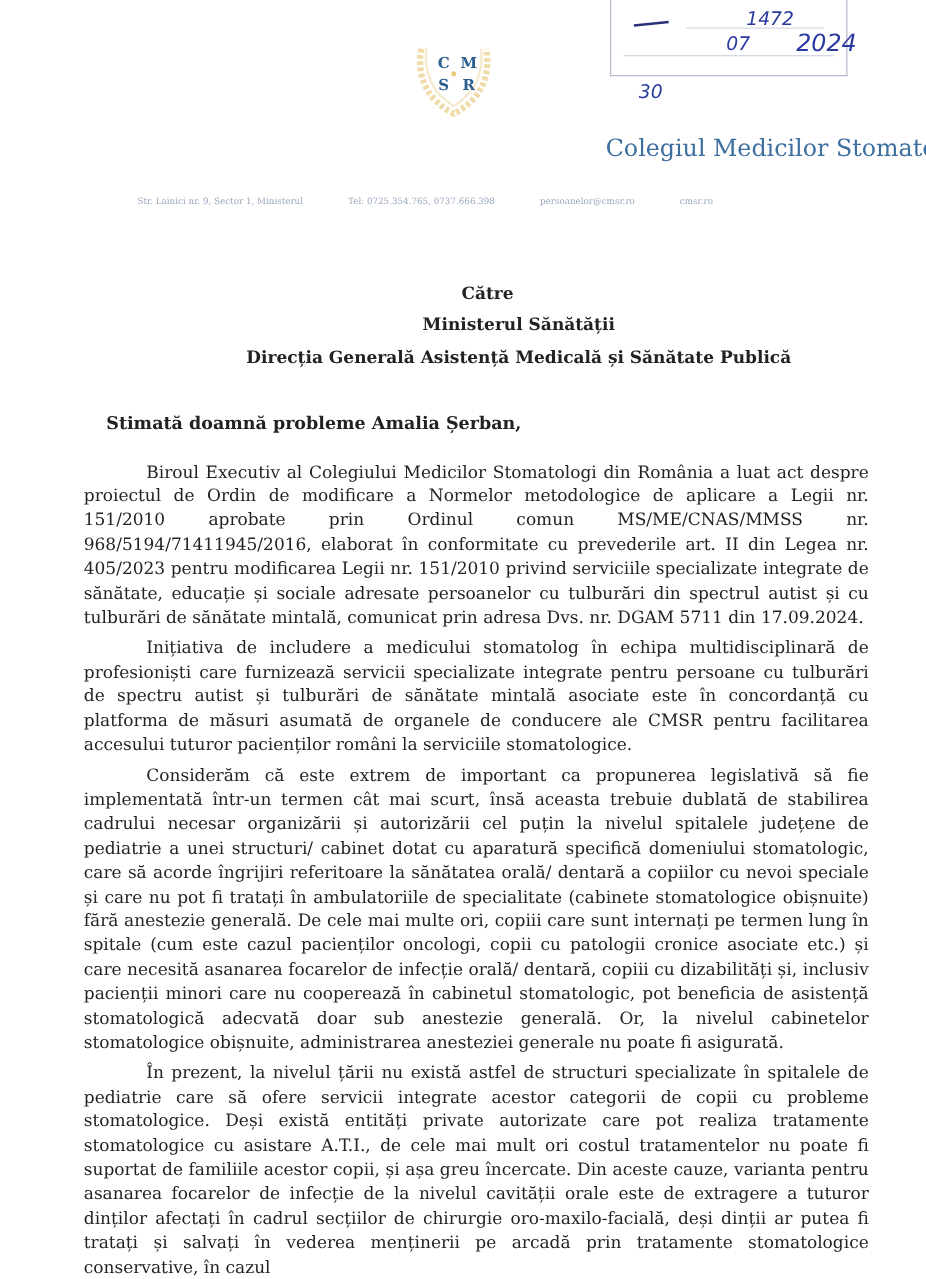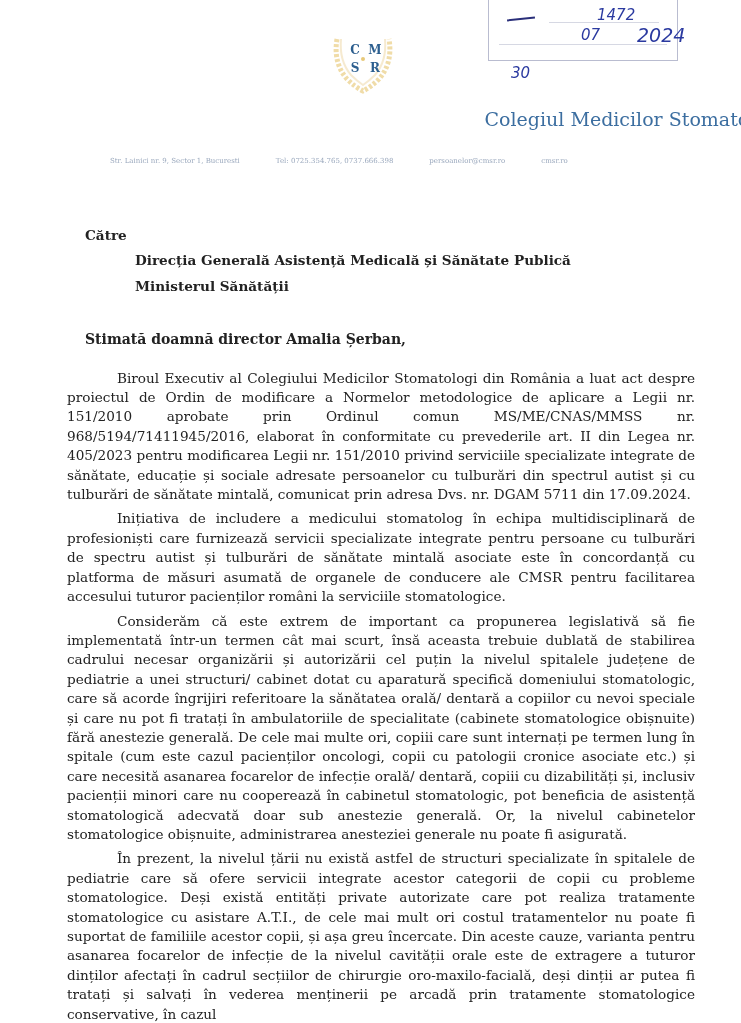--- a/index.html
+++ b/index.html
@@ -17,21 +17,21 @@
   .logo { position: absolute; left: 323px; top: 33px; width: 80px; height: 60px; }
   .logo svg { position: absolute; left: 0; top: 0; }
   .logo .letters { position: absolute; left: 22px; top: 10px; width: 40px;
                    font-family: "DejaVu Serif", serif; font-weight: bold; font-size: 12px; color: #2d5f8f;
                    display: grid; grid-template-columns: 1fr 1fr; row-gap: 4px; text-align: center; }
   .title { position: absolute; left: 0; width: 741px; top: 108px; text-align: right;
            font-family: "DejaVu Serif", serif; font-size: 19px; color: #3c6ea0; margin-left: 44px; }
   .contact { position: absolute; left: 110px; top: 157px; width: 560px; font-family: "DejaVu Serif", serif;
              font-size: 7px; color: #9aa8bd; display: flex; gap: 36px; white-space: nowrap; }
   .content { position: absolute; left: 85px; top: 226px; width: 610px; font-size: 13.6px; line-height: 19.4px; }
-  .bold { font-weight: bold; }
+  .bold { font-weight: bold; text-align: center; }
   .recipient { margin-left: 50px; }
   .salutation { margin-top: 34px; font-weight: bold; font-size: 14px; }
   .para { text-align: justify; text-indent: 50px; margin: 19px 0 0 -18px; width: 628px; }
   .para + .para { margin-top: 5px; }
   .recipients { margin-top: 6px; }
   .recipients div { margin-bottom: 6px; }
 </style>
 </head>
 <body>
 
@@ -55,30 +55,30 @@
     <span>C</span>
     <span>M</span>
     <span>S</span>
     <span>R</span>
   </div>
 </div>
 
 <div class="title">Colegiul Medicilor Stomatologi</div>
 
 <div class="contact">
-  <span>Str. Lainici nr. 9, Sector 1, Bucuresti</span>
+  <span>Str. Lainici nr. 9, Sector 1, Ministerul</span>
   <span>Tel: 0725.354.765, 0737.666.398</span>
   <span>persoanelor@cmsr.ro</span>
   <span>cmsr.ro</span>
 </div>
 
 <div class="content">
   <div class="bold">Către</div>
   <div class="recipients recipient bold">
+    <div>Ministerul Sănătății</div>
     <div>Direcția Generală Asistență Medicală și Sănătate Publică</div>
-    <div>Ministerul Sănătății</div>
   </div>
-  <div class="salutation">Stimată doamnă director Amalia Șerban,</div>
+  <div class="salutation">Stimată doamnă probleme Amalia Șerban,</div>
   <p class="para">Biroul Executiv al Colegiului Medicilor Stomatologi din România a luat act despre proiectul de Ordin de modificare a Normelor metodologice de aplicare a Legii nr. 151/2010 aprobate prin Ordinul comun MS/ME/CNAS/MMSS nr. 968/5194/71411945/2016, elaborat în conformitate cu prevederile art. II din Legea nr. 405/2023 pentru modificarea Legii nr. 151/2010 privind serviciile specializate integrate de sănătate, educație și sociale adresate persoanelor cu tulburări din spectrul autist și cu tulburări de sănătate mintală, comunicat prin adresa Dvs. nr. DGAM 5711 din 17.09.2024.</p>
   <p class="para">Inițiativa de includere a medicului stomatolog în echipa multidisciplinară de profesioniști care furnizează servicii specializate integrate pentru persoane cu tulburări de spectru autist și tulburări de sănătate mintală asociate este în concordanță cu platforma de măsuri asumată de organele de conducere ale CMSR pentru facilitarea accesului tuturor pacienților români la serviciile stomatologice.</p>
   <p class="para">Considerăm că este extrem de important ca propunerea legislativă să fie implementată într-un termen cât mai scurt, însă aceasta trebuie dublată de stabilirea cadrului necesar organizării și autorizării cel puțin la nivelul spitalele județene de pediatrie a unei structuri/ cabinet dotat cu aparatură specifică domeniului stomatologic, care să acorde îngrijiri referitoare la sănătatea orală/ dentară a copiilor cu nevoi speciale și care nu pot fi tratați în ambulatoriile de specialitate (cabinete stomatologice obișnuite) fără anestezie generală. De cele mai multe ori, copiii care sunt internați pe termen lung în spitale (cum este cazul pacienților oncologi, copii cu patologii cronice asociate etc.) și care necesită asanarea focarelor de infecție orală/ dentară, copiii cu dizabilități și, inclusiv pacienții minori care nu cooperează în cabinetul stomatologic, pot beneficia de asistență stomatologică adecvată doar sub anestezie generală. Or, la nivelul cabinetelor stomatologice obișnuite, administrarea anesteziei generale nu poate fi asigurată.</p>
   <p class="para">În prezent, la nivelul țării nu există astfel de structuri specializate în spitalele de pediatrie care să ofere servicii integrate acestor categorii de copii cu probleme stomatologice. Deși există entități private autorizate care pot realiza tratamente stomatologice cu asistare A.T.I., de cele mai mult ori costul tratamentelor nu poate fi suportat de familiile acestor copii, și așa greu încercate.  Din aceste cauze, varianta pentru asanarea focarelor de infecție de la nivelul cavității orale este de extragere a tuturor dinților afectați în cadrul secțiilor de chirurgie oro-maxilo-facială, deși dinții ar putea fi tratați și salvați în vederea menținerii pe arcadă prin tratamente stomatologice conservative, în cazul</p>
 </div>
 
 </body></html>

